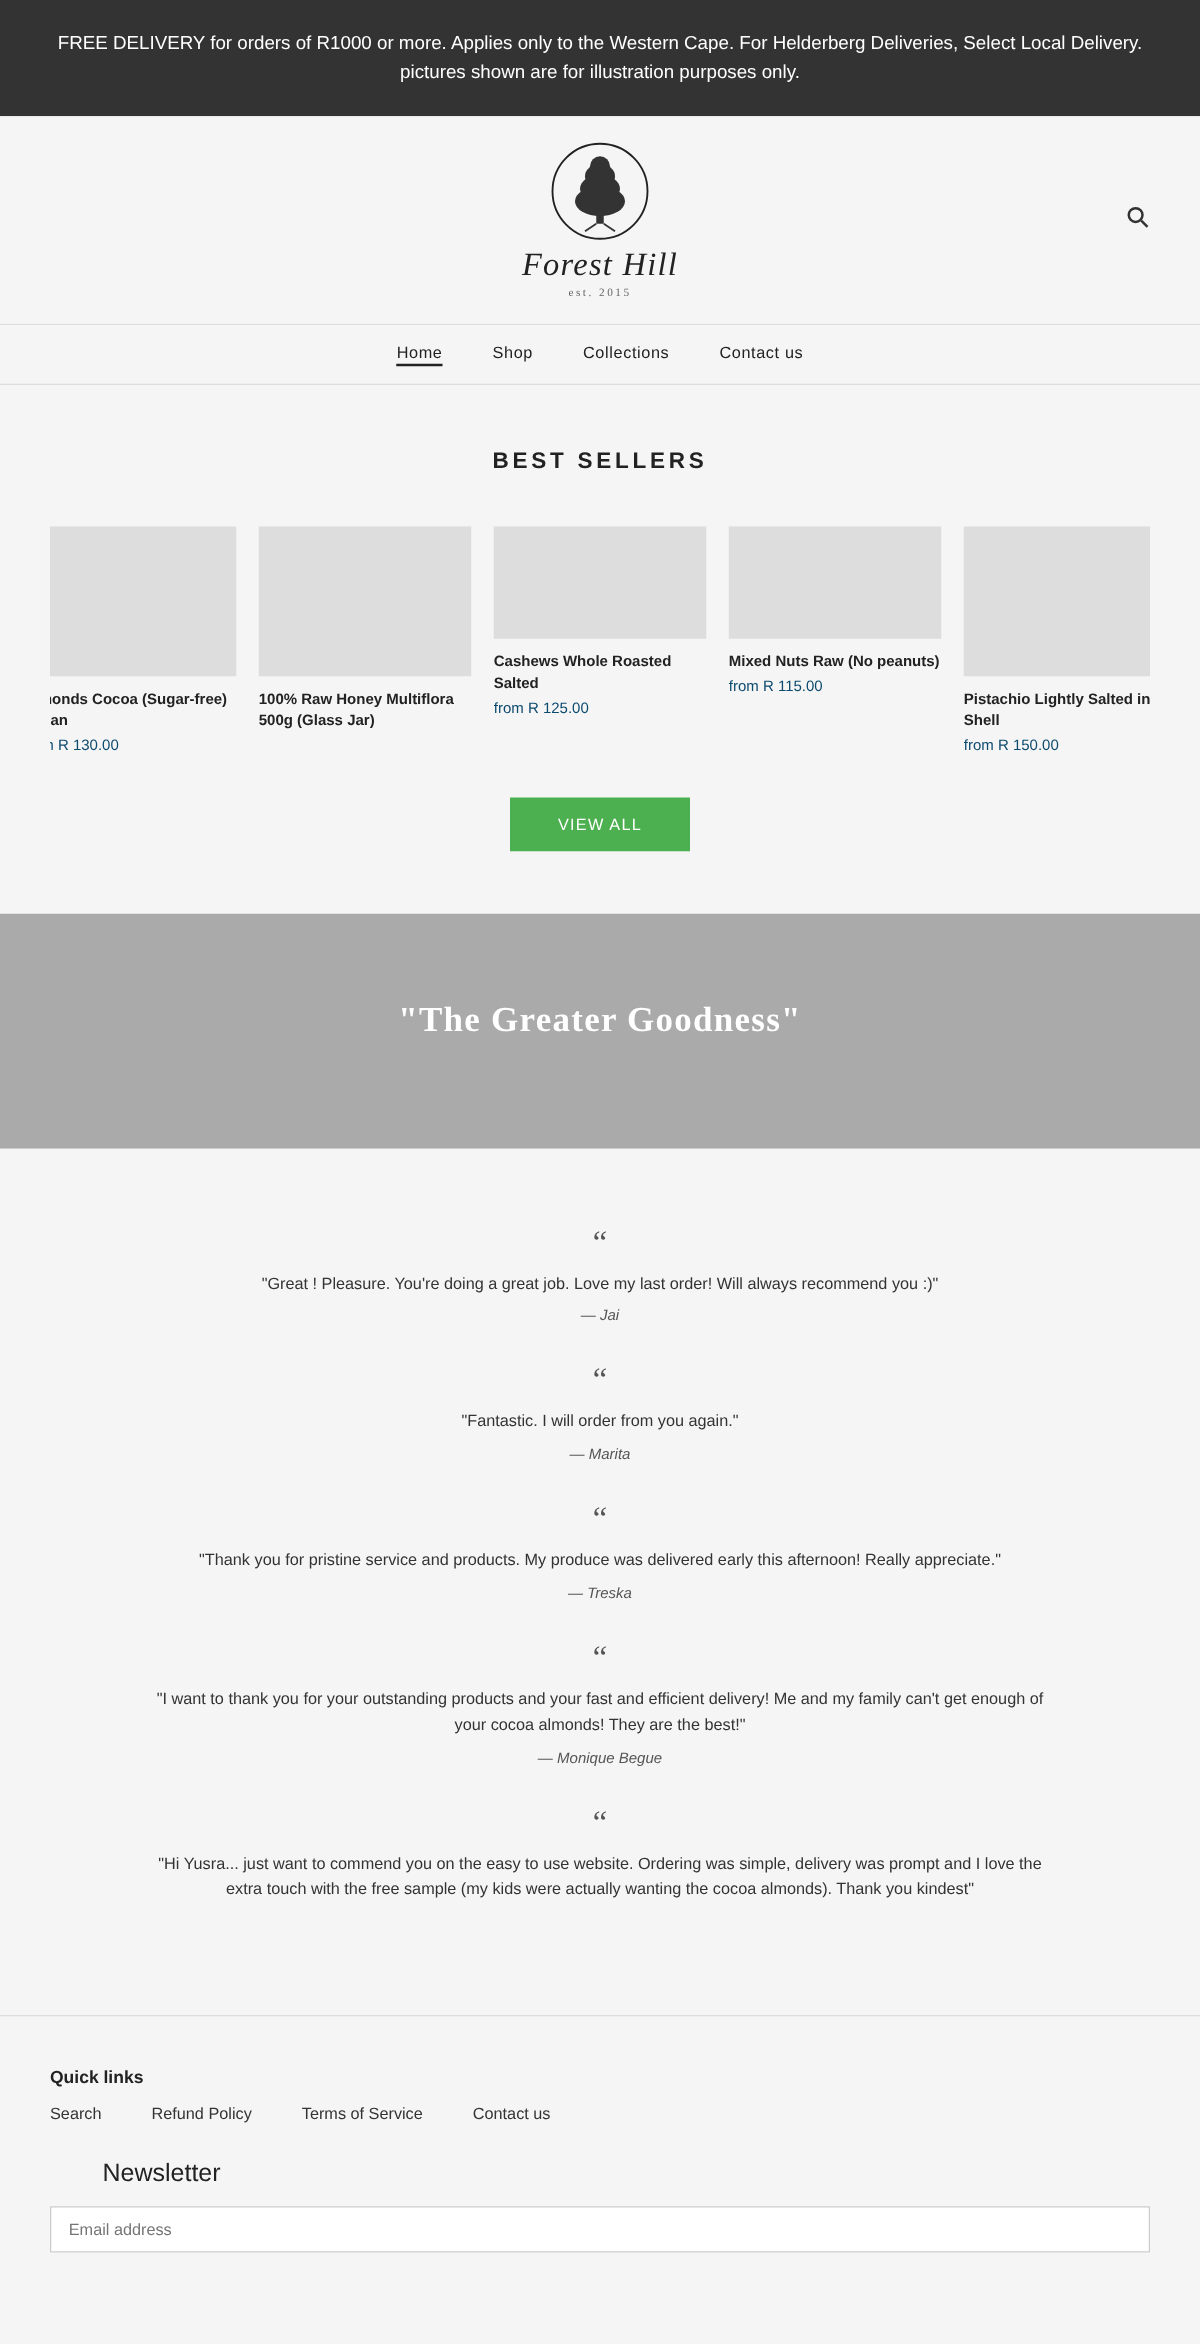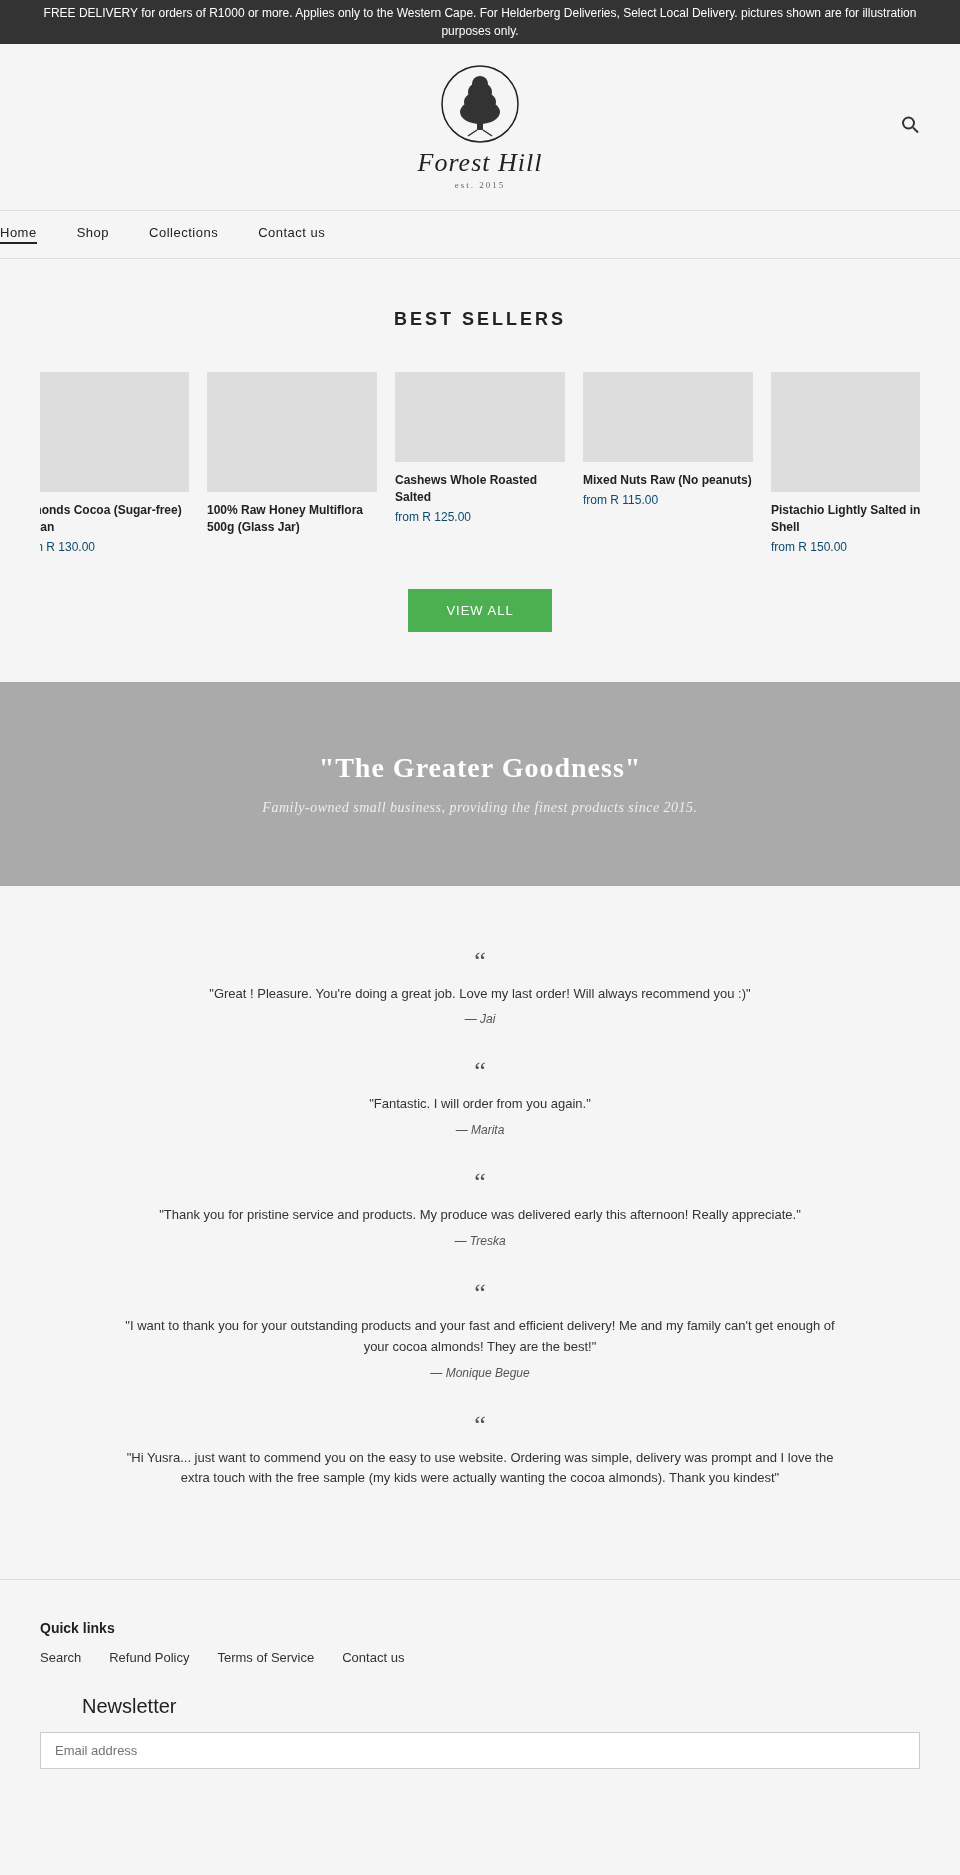--- a/index.html
+++ b/index.html
@@ -3,22 +3,22 @@
   <meta charset="utf-8">
   <style>
     * { margin: 0; padding: 0; box-sizing: border-box; }
     body { font-family: Georgia, 'Times New Roman', serif; background: #f5f5f5; color: #222; width: 960px; }
 
     
     .top-banner {
       background: #333;
       color: #fff;
       text-align: center;
-      font-size: 12px;
-      padding: 4px 20px;
+      font-size: 15px;
+      padding: 24px 20px;
       line-height: 1.5;
       font-family: Arial, sans-serif;
     }
 
     
     .header {
       background: #f5f5f5;
       display: flex;
       align-items: center;
       justify-content: center;
@@ -54,21 +54,21 @@
       top: 50%;
       transform: translateY(-50%);
       cursor: pointer;
       font-size: 18px;
       color: #444;
     }
 
     
     .nav {
       display: flex;
-      justify-content: flex-start;
+      justify-content: center;
       gap: 40px;
       padding: 14px 0;
       border-top: 1px solid #ddd;
       border-bottom: 1px solid #ddd;
       background: #f5f5f5;
     }
     .nav a {
       text-decoration: none;
       color: #222;
       font-family: Arial, sans-serif;
@@ -192,21 +192,21 @@
       border-top: 1px solid #ddd;
     }
     .footer-quick-links h3 {
       font-family: Arial, sans-serif;
       font-size: 14px;
       font-weight: bold;
       margin-bottom: 14px;
     }
     .footer-links {
       display: flex;
-      gap: 28px;
+      gap: 40px;
       margin-bottom: 30px;
     }
     .footer-links a {
       text-decoration: none;
       color: #333;
       font-family: Arial, sans-serif;
       font-size: 13px;
     }
     .footer-newsletter h3 {
       font-family: Arial, sans-serif;
@@ -303,21 +303,20 @@
       <div class="product-name">Pistachio Lightly Salted in Shell</div>
       <div class="product-price">from R 150.00</div>
     </div>
 
   </div>
   <button class="view-all-btn">VIEW ALL</button>
 </section>
 
 <section class="hero-section">
   <h2 class="hero-title">"The Greater Goodness"</h2>
-  <p class="hero-subtitle">Family-owned small business, providing the finest products since 2015.</p>
 </section>
 
 <section class="testimonials">
 
   <div class="testimonial-block">
     <div class="testimonial-quote-icon">“</div>
     <p class="testimonial-text">"Great ! Pleasure. You're doing a great job. Love my last order! Will always recommend you :)"</p>
     <p class="testimonial-author">— Jai</p>
   </div>
 

